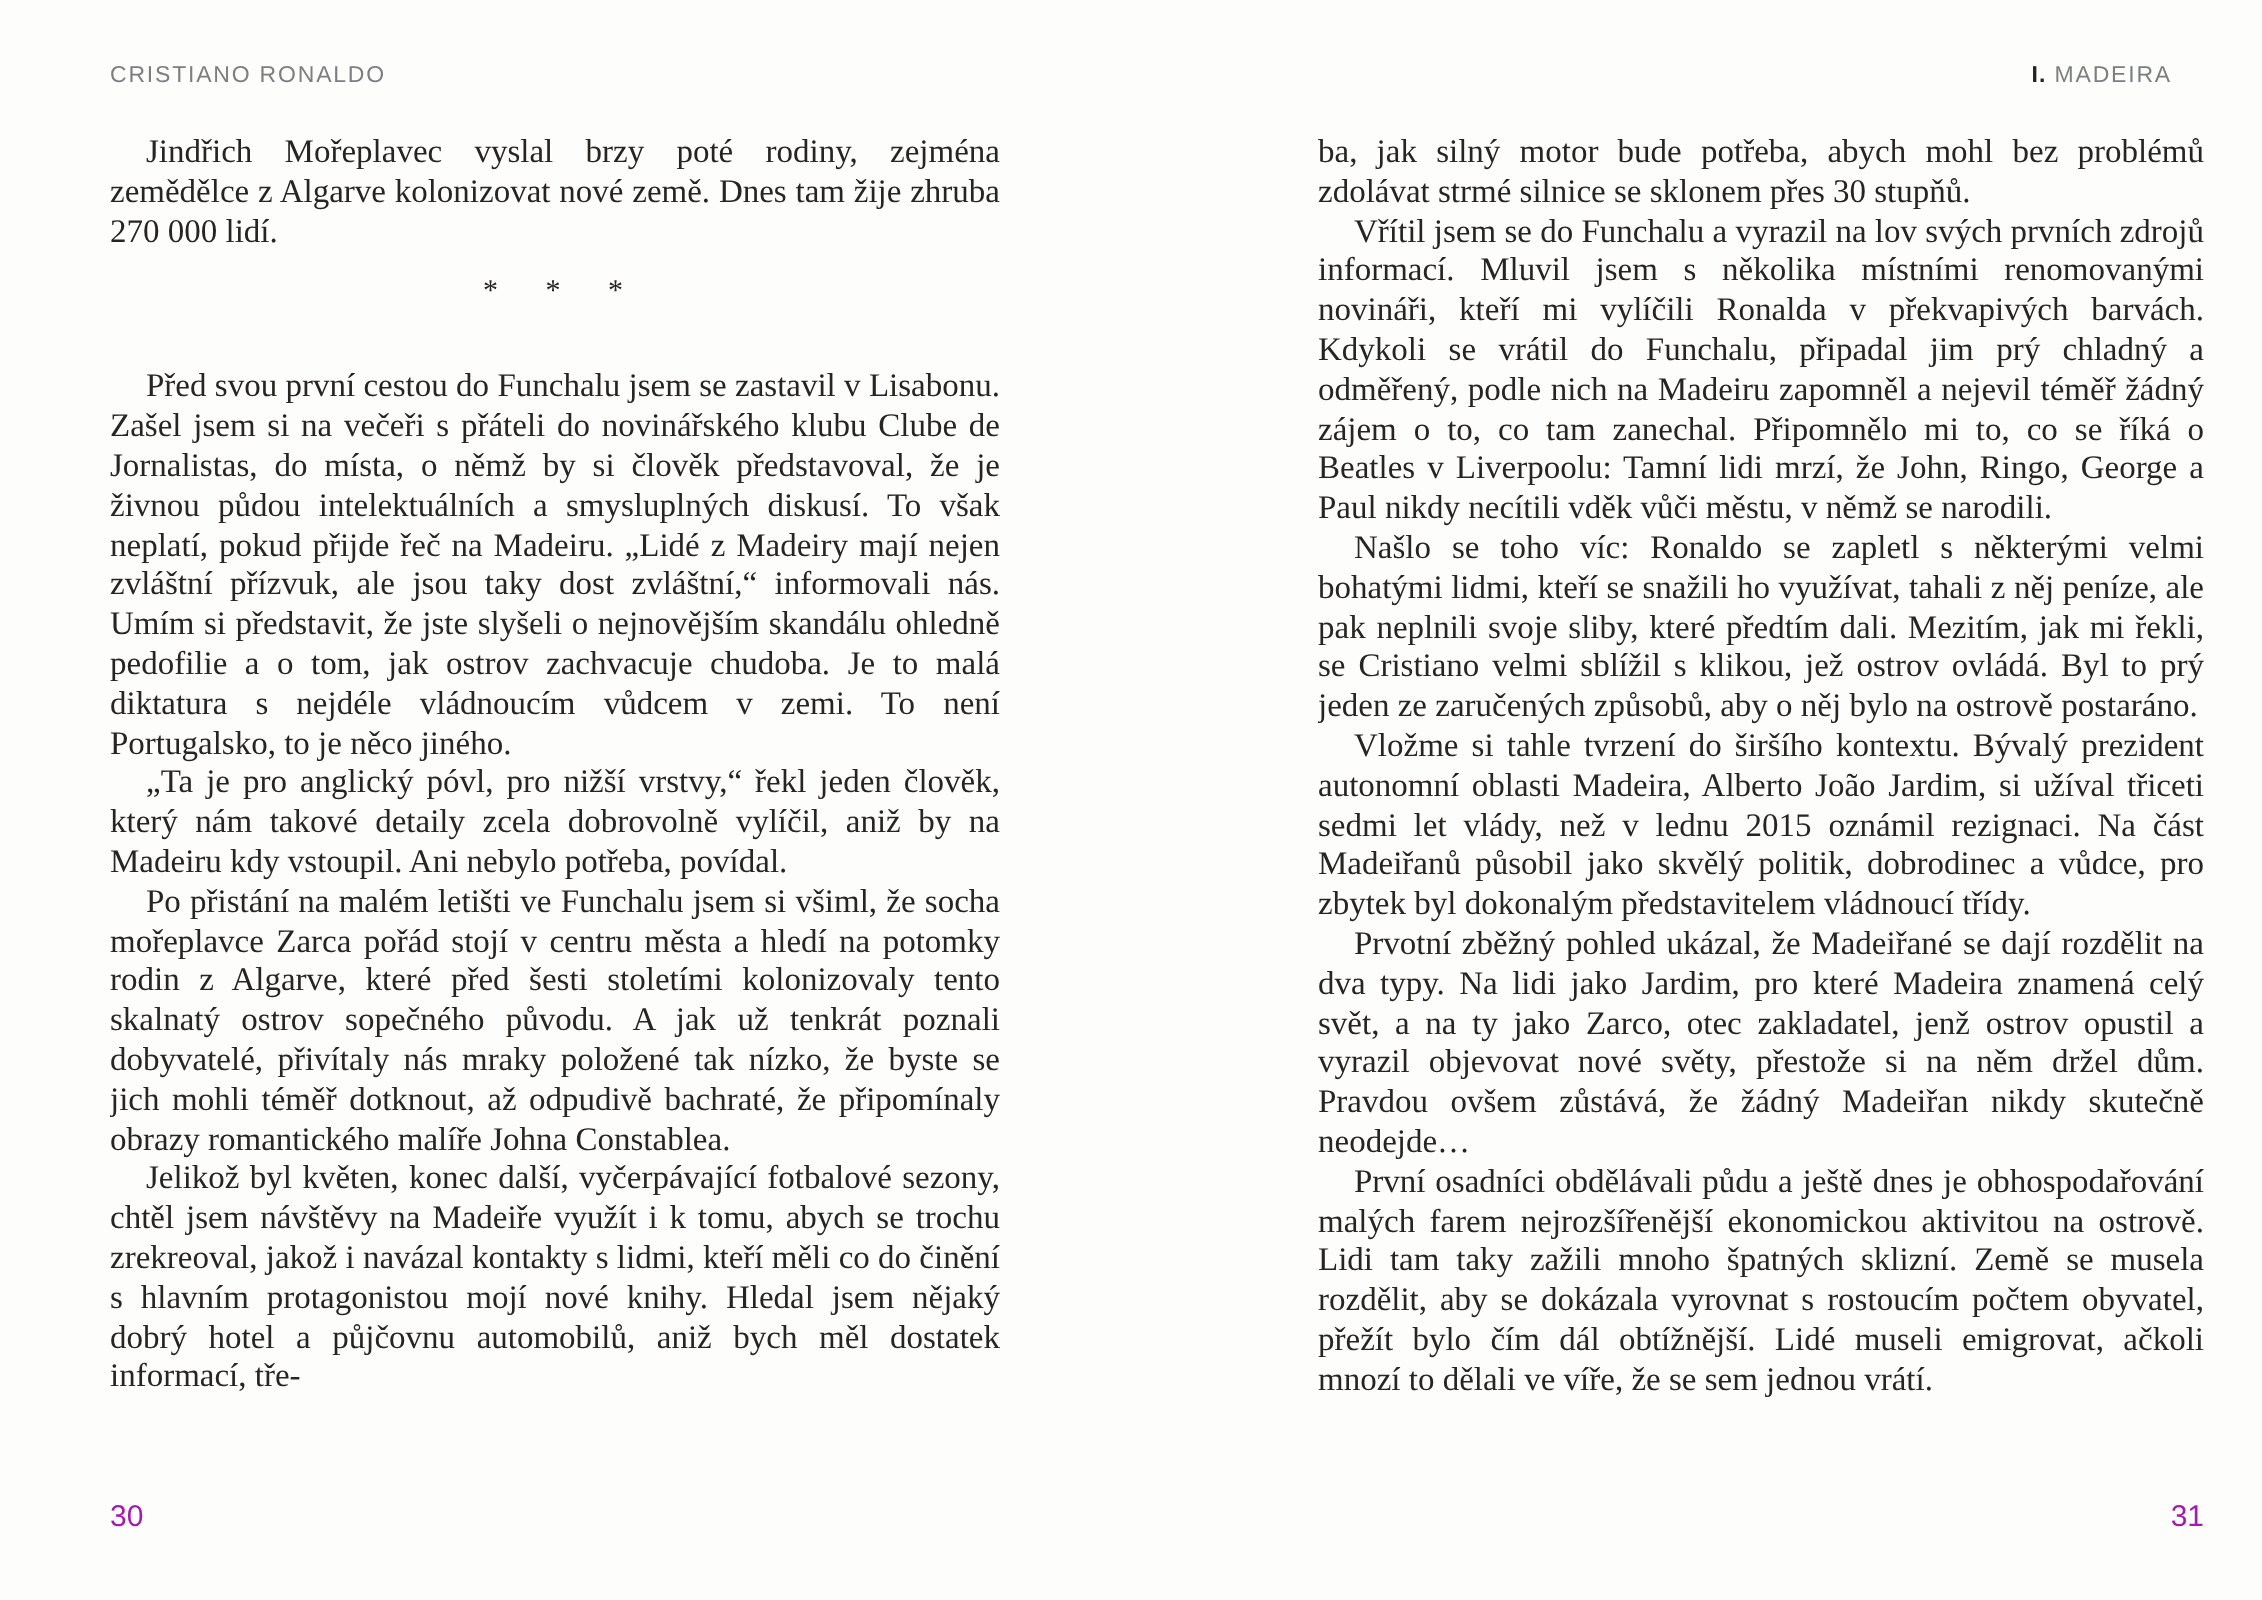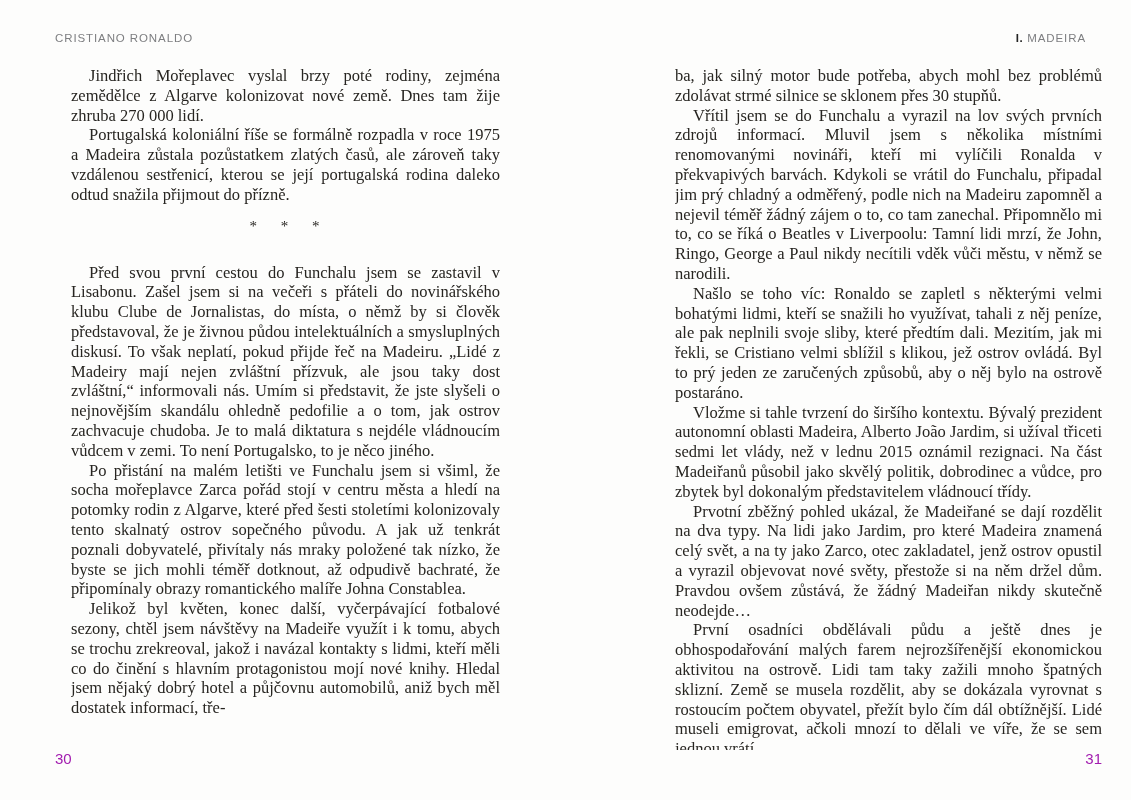--- a/index.html
+++ b/index.html
@@ -44,21 +44,21 @@
   .page-left .running-header { left: 0; }
   .page-right .running-header { right: 16px; }
   .chapter-number {
     color: #242424;
     font-weight: bold;
     letter-spacing: 0.5px;
   }
   .body-text {
     position: absolute;
     top: 66px;
-    left: 16px;
+    left: 0;
     right: 0;
     height: 684px;
     overflow: hidden;
   }
   .body-text p {
     margin: 0;
     text-align: justify;
     text-indent: 18px;
     font-size: 16.5px;
     line-height: 19.8px;
@@ -90,23 +90,23 @@
 </head>
 <body>
 
 <div class="spread">
 
   <div class="page page-left">
     <div class="running-header">CRISTIANO RONALDO</div>
 
     <div class="body-text">
       <p>Jindřich Mořeplavec vyslal brzy poté rodiny, zejména zemědělce z Algarve kolonizovat nové země. Dnes tam žije zhruba 270 000 lidí.</p>
-      <p>Portugalská koloniální říše se formálně rozpadla v roce 1975 a Madeira zůstala pozůstatkem zlatých časů, ale zároveň taky vzdálenou sestřenicí, kterou se její portugalská rodina daleko odtud snažila přijmout do přízně.</p>
       <div class="section-divider">* * *</div>
       <p>Před svou první cestou do Funchalu jsem se zastavil v Lisabonu. Zašel jsem si na večeři s přáteli do novinářského klubu Clube de Jornalistas, do místa, o němž by si člověk představoval, že je živnou půdou intelektuálních a smysluplných diskusí. To však neplatí, pokud přijde řeč na Madeiru. „Lidé z Madeiry mají nejen zvláštní přízvuk, ale jsou taky dost zvláštní,“ informovali nás. Umím si představit, že jste slyšeli o nejnovějším skandálu ohledně pedofilie a o tom, jak ostrov zachvacuje chudoba. Je to malá diktatura s nejdéle vládnoucím vůdcem v zemi. To není Portugalsko, to je něco jiného.</p>
+      <p>„Ta je pro anglický póvl, pro nižší vrstvy,“ řekl jeden člověk, který nám takové detaily zcela dobrovolně vylíčil, aniž by na Madeiru kdy vstoupil. Ani nebylo potřeba, povídal.</p>
       <p>Po přistání na malém letišti ve Funchalu jsem si všiml, že socha mořeplavce Zarca pořád stojí v centru města a hledí na potomky rodin z Algarve, které před šesti stoletími kolonizovaly tento skalnatý ostrov sopečného původu. A jak už tenkrát poznali dobyvatelé, přivítaly nás mraky položené tak nízko, že byste se jich mohli téměř dotknout, až odpudivě bachraté, že připomínaly obrazy romantického malíře Johna Constablea.</p>
       <p>Jelikož byl květen, konec další, vyčerpávající fotbalové sezony, chtěl jsem návštěvy na Madeiře využít i k tomu, abych se trochu zrekreoval, jakož i navázal kontakty s lidmi, kteří měli co do činění s hlavním protagonistou mojí nové knihy. Hledal jsem nějaký dobrý hotel a půjčovnu automobilů, aniž bych měl dostatek informací, tře-</p>
     </div>
 
     <div class="page-number">30</div>
   </div>
 
   <div class="page page-right">
     <div class="running-header">
       <span class="chapter-number">I.</span>

